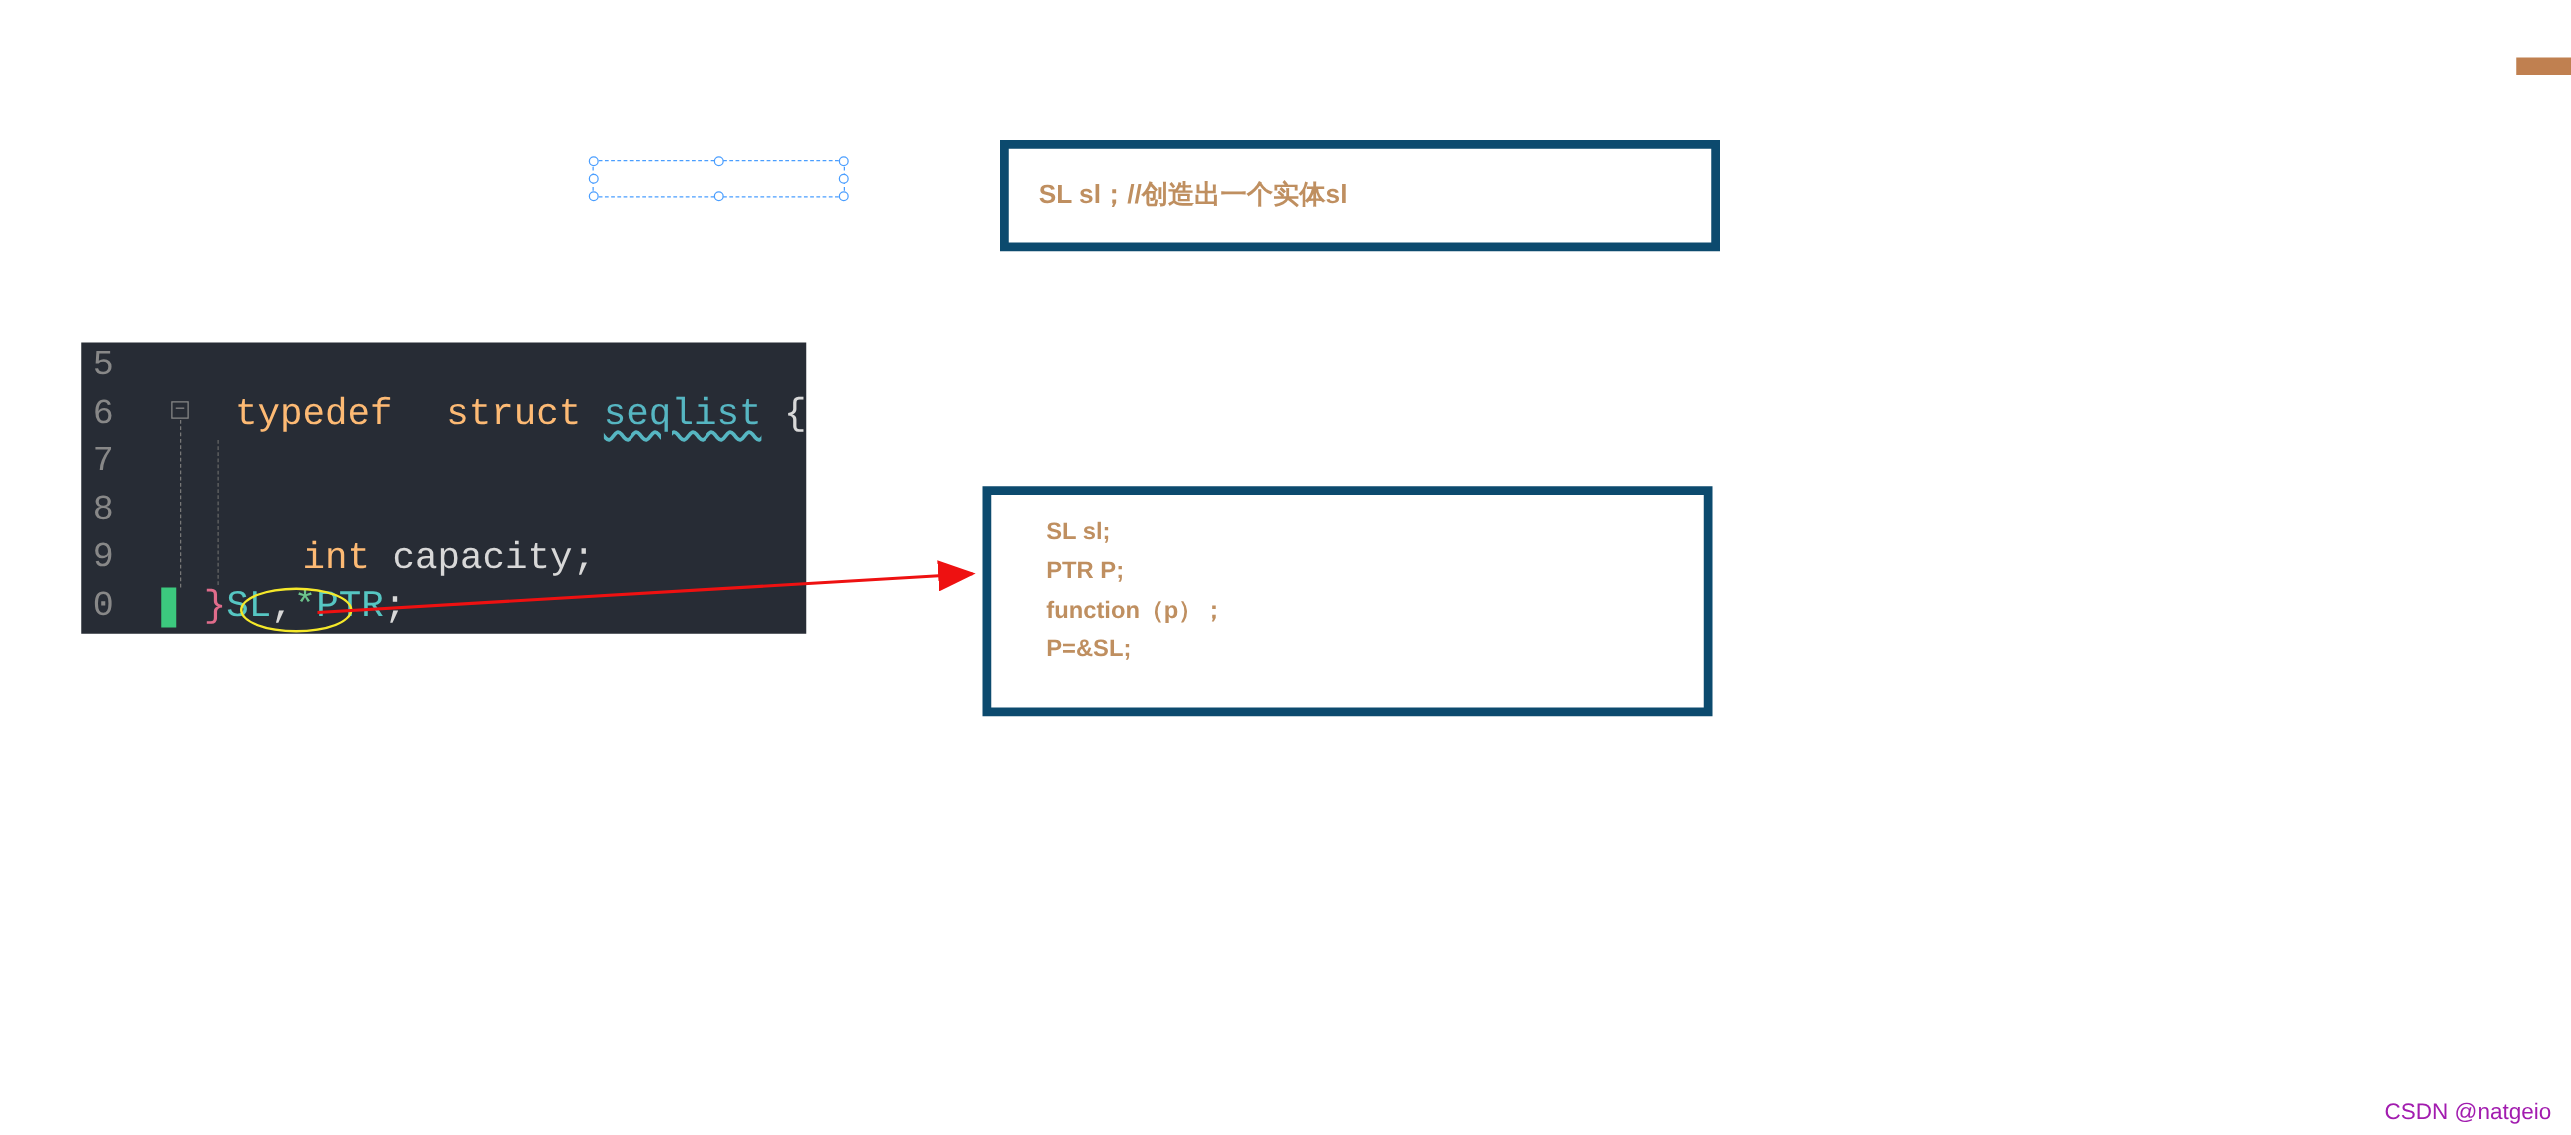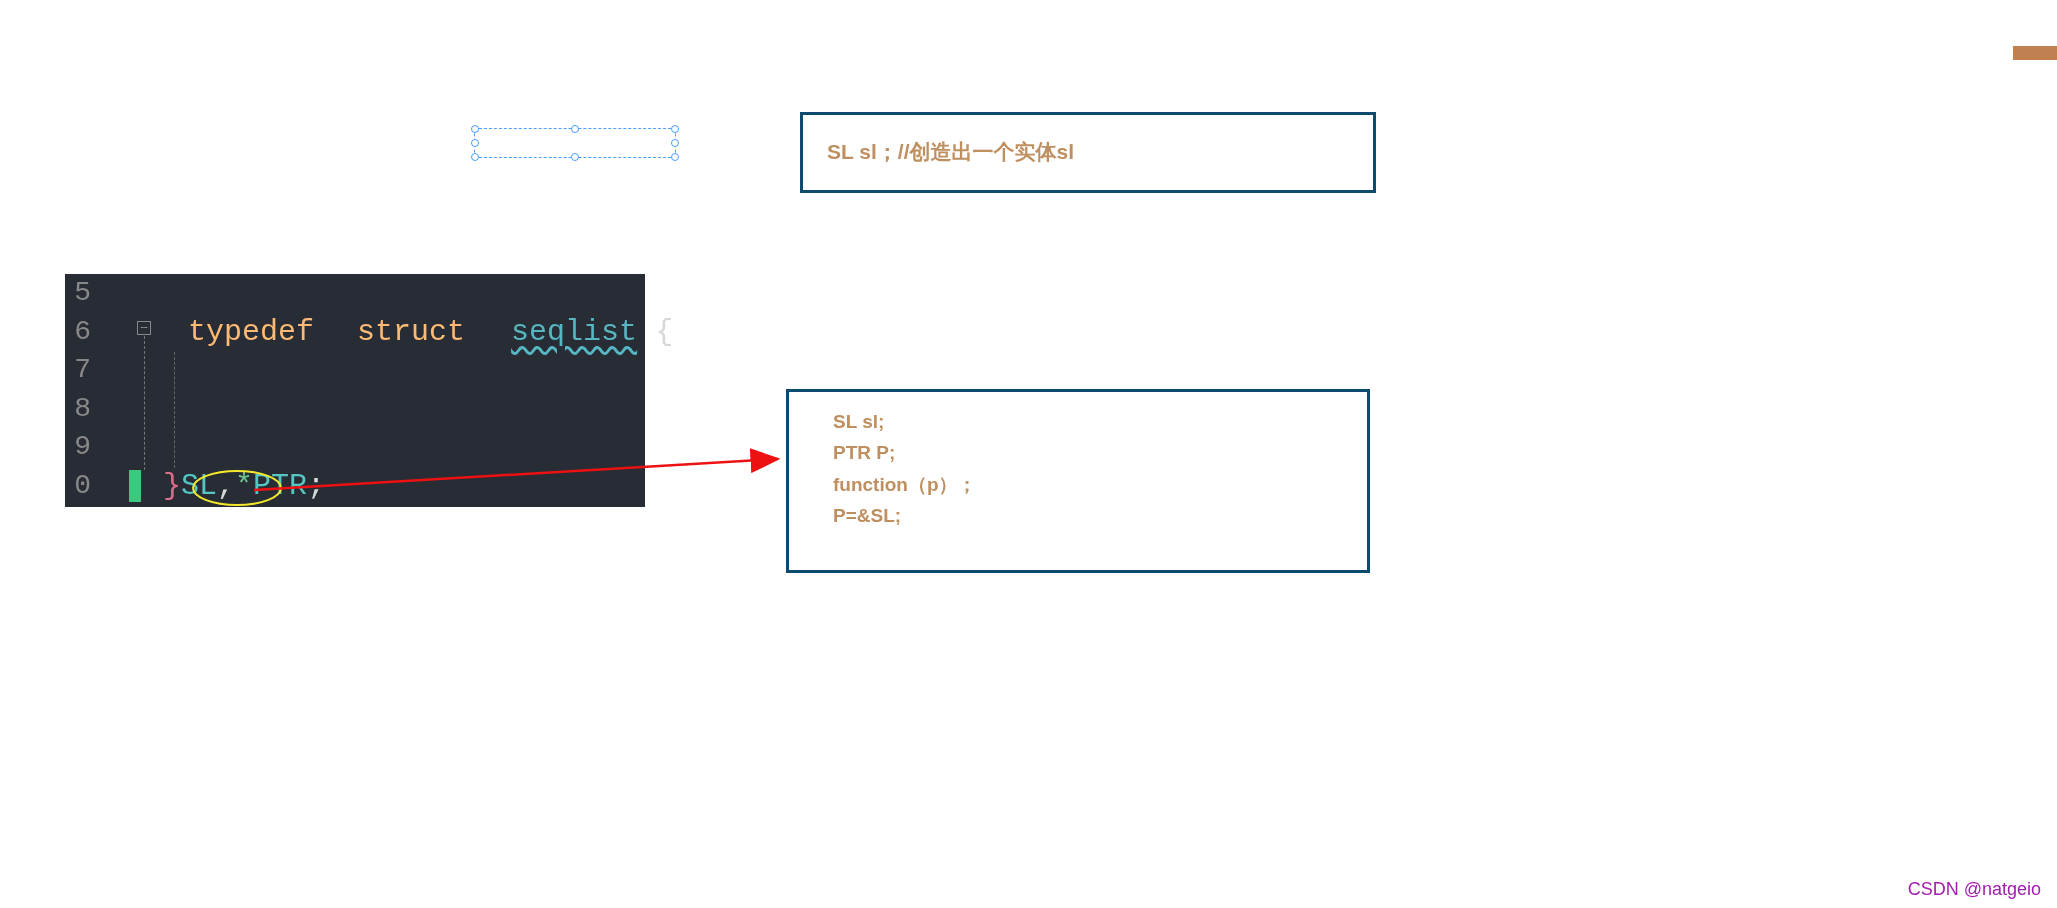--- a/index.html
+++ b/index.html
@@ -37,21 +37,21 @@
     .textbox-placeholder .h-tl { top: -4px; left: -4px; }
     .textbox-placeholder .h-tr { top: -4px; right: -4px; }
     .textbox-placeholder .h-bl { bottom: -4px; left: -4px; }
     .textbox-placeholder .h-br { bottom: -4px; right: -4px; }
     .textbox-placeholder .h-tm { top: -4px; left: 50%; margin-left: -4px; }
     .textbox-placeholder .h-bm { bottom: -4px; left: 50%; margin-left: -4px; }
     .textbox-placeholder .h-ml { top: 50%; left: -4px; margin-top: -4px; }
     .textbox-placeholder .h-mr { top: 50%; right: -4px; margin-top: -4px; }
     .annotation-box {
       position: absolute;
-      border: 3px solid #0c4a6e;
+      border: 7px solid #0c4a6e;
       padding: 18px 24px;
     }
     .box-top { top: 112px; left: 800px; width: 576px; }
     .box-bottom { top: 389px; left: 786px; width: 584px; height: 184px; padding: 14px 44px; }
     .annotation-line {
       color: #BF8F60;
       font-weight: bold;
       font-size: 21px;
       line-height: 1.85;
     }
@@ -125,21 +125,20 @@
     }
     .c-keyword { color: #fdba74; margin-left: 25px; }
     .c-ident { color: #56b6c2; }
     .c-white { color: #d8d8d8; }
     .c-red { color: #e06c8b; }
     .c-cyan { color: #56c6c2; }
     .c-green { color: #6cc38b; }
     .underline-wavy {
       text-decoration: underline wavy #56b6c2;
       text-underline-offset: 6px;
-      margin-left: 28px;
     }
     .ptr-circle {
       position: absolute;
       left: 127px;
       top: 196px;
       width: 90px;
       height: 36px;
       border: 2.5px solid #f5e82a;
       border-radius: 50%;
       pointer-events: none;
@@ -196,20 +195,21 @@
     <div class="code-content"><span class="c-keyword">typedef</span> <span class="c-keyword">struct</span> <span class="c-ident underline-wavy">seqlist</span> <span class="c-white">{</span></div>
   </div>
   <div class="code-row">
     <div class="gutter">7</div>
   </div>
   <div class="code-row">
     <div class="gutter">8</div>
   </div>
   <div class="code-row">
     <div class="gutter">9</div>
+    <div class="code-content">   <span class="c-keyword">int</span> <span class="c-white">capacity</span><span class="c-white">;</span></div>
   </div>
   <div class="code-row">
     <div class="gutter">0</div>
     <div class="code-content"><span class="c-red">}</span><span class="c-cyan">SL</span><span class="c-white">,</span><span class="c-green">*</span><span class="c-cyan">PTR</span><span class="c-white">;</span></div>
   </div>
 
   <div class="ptr-circle"></div>
 </div>
 
 <svg class="arrow-svg" viewBox="0 0 540 70">

